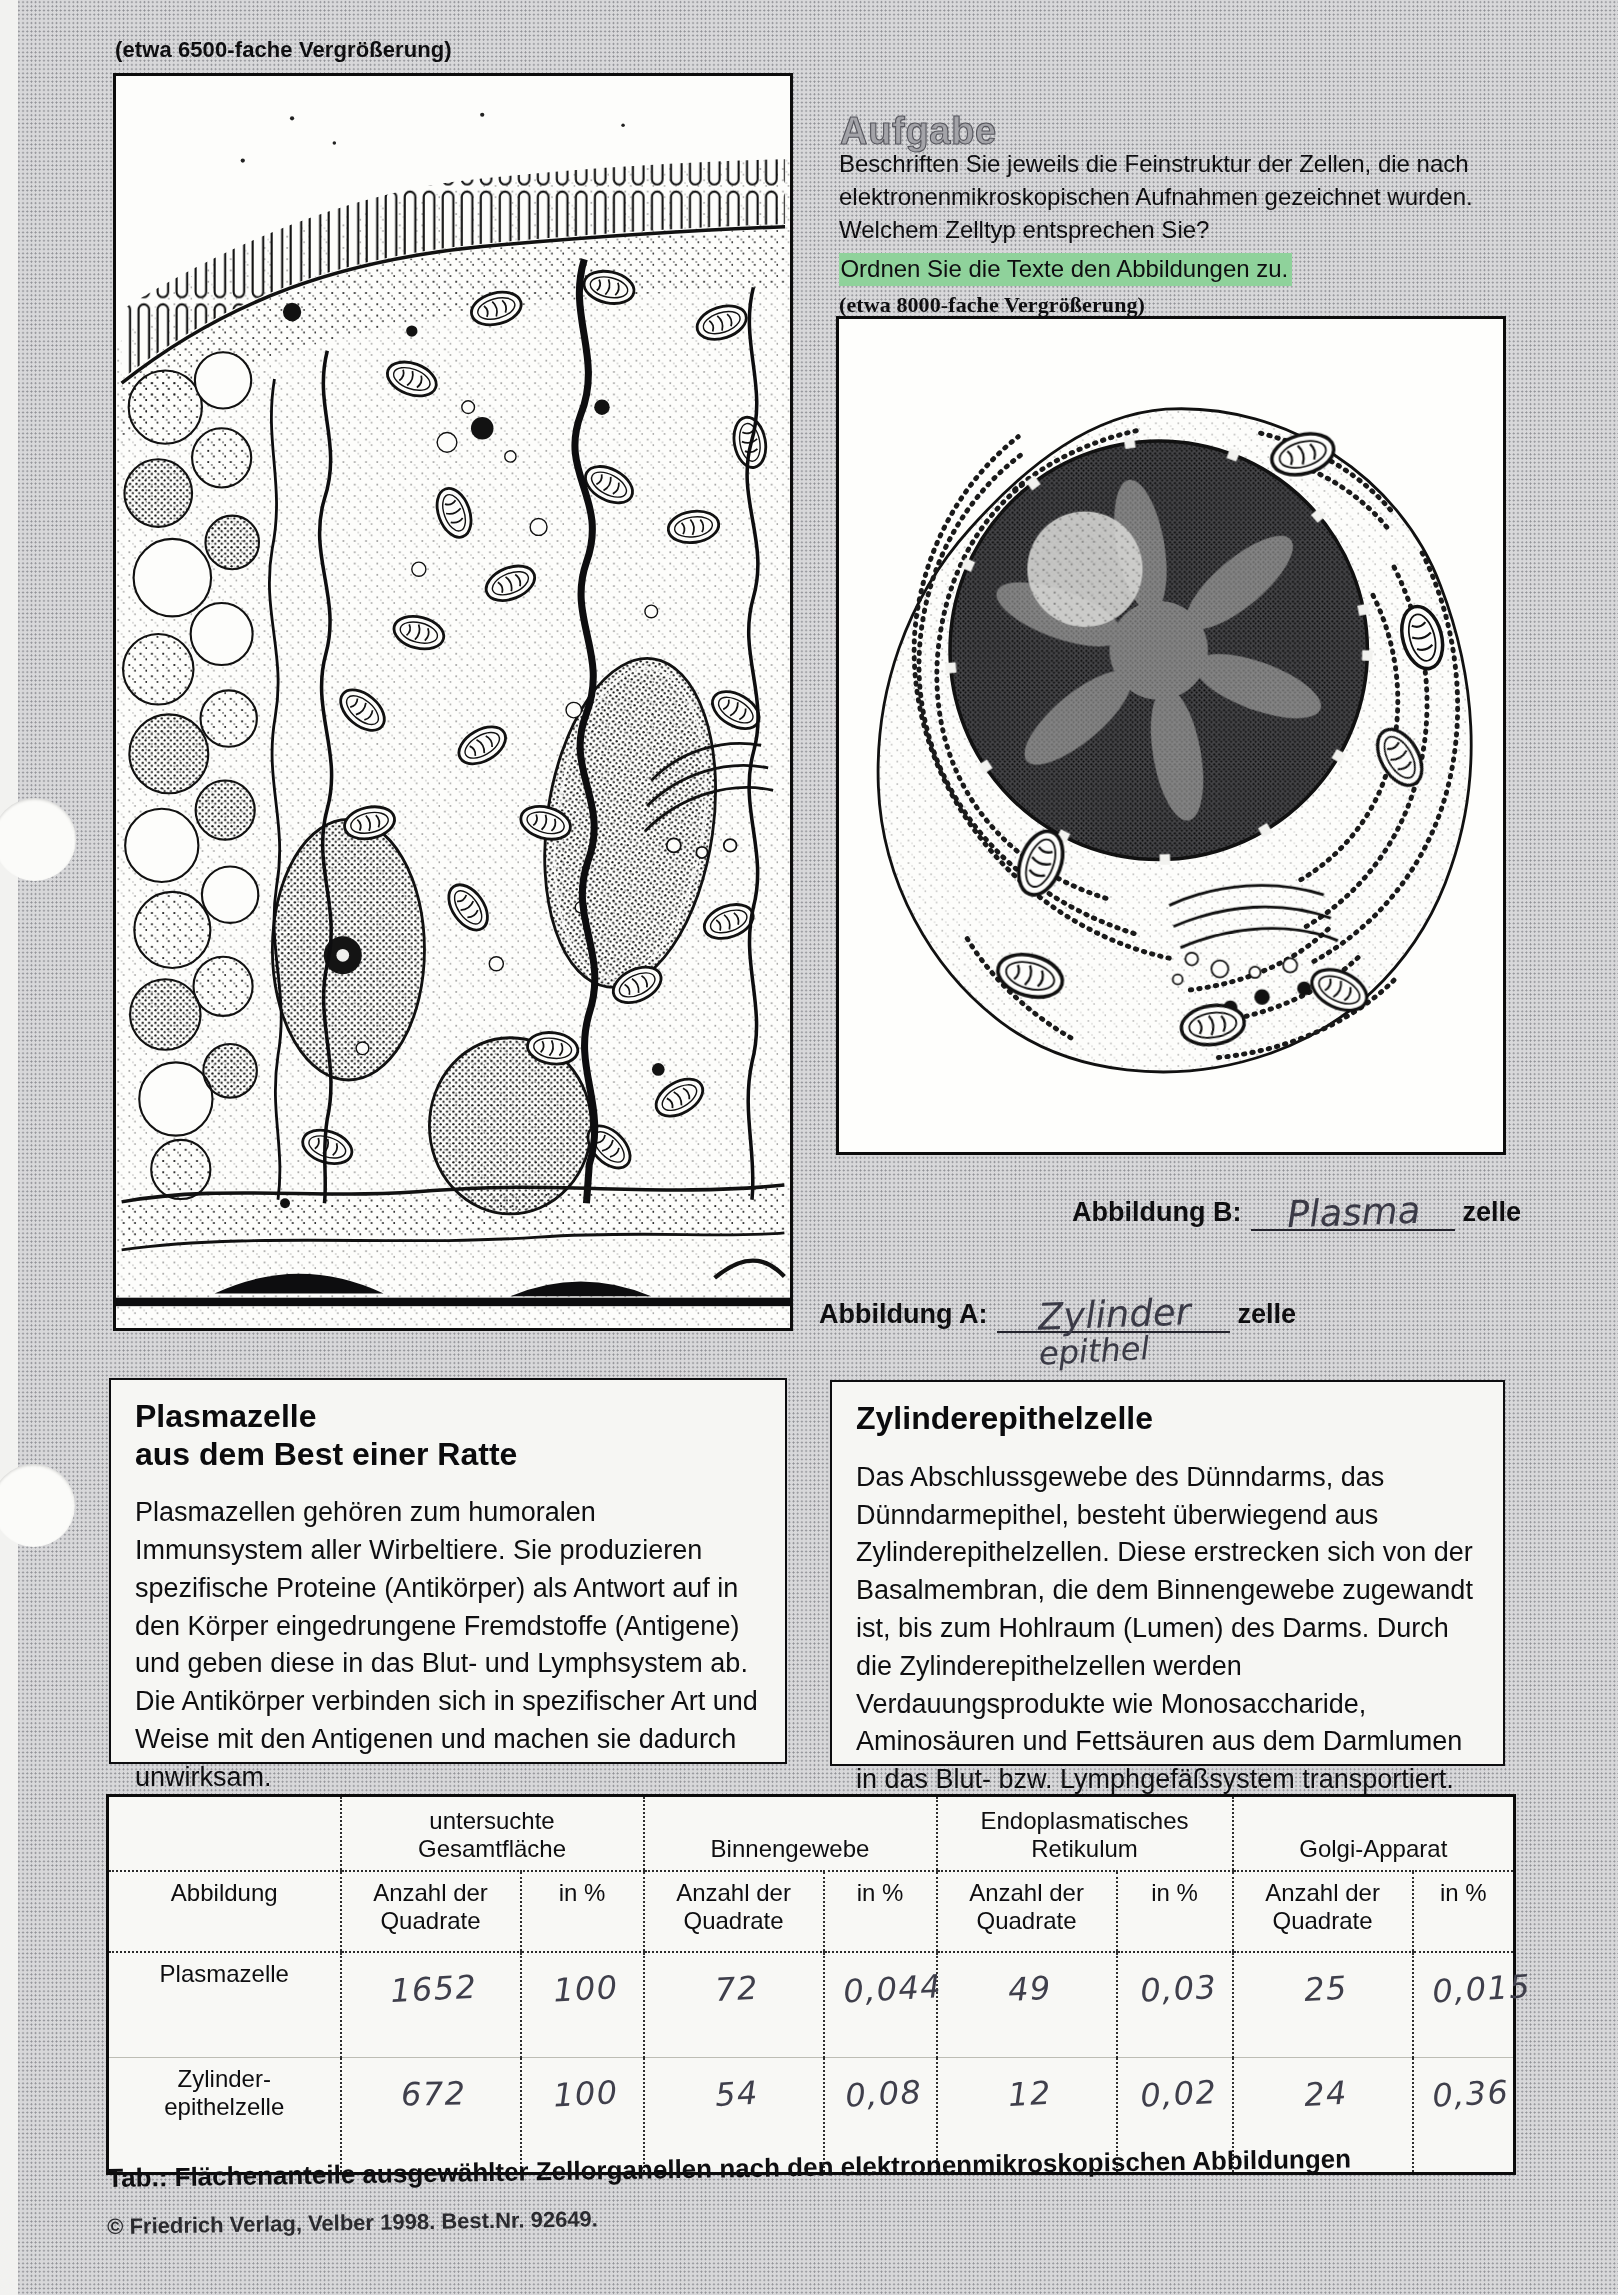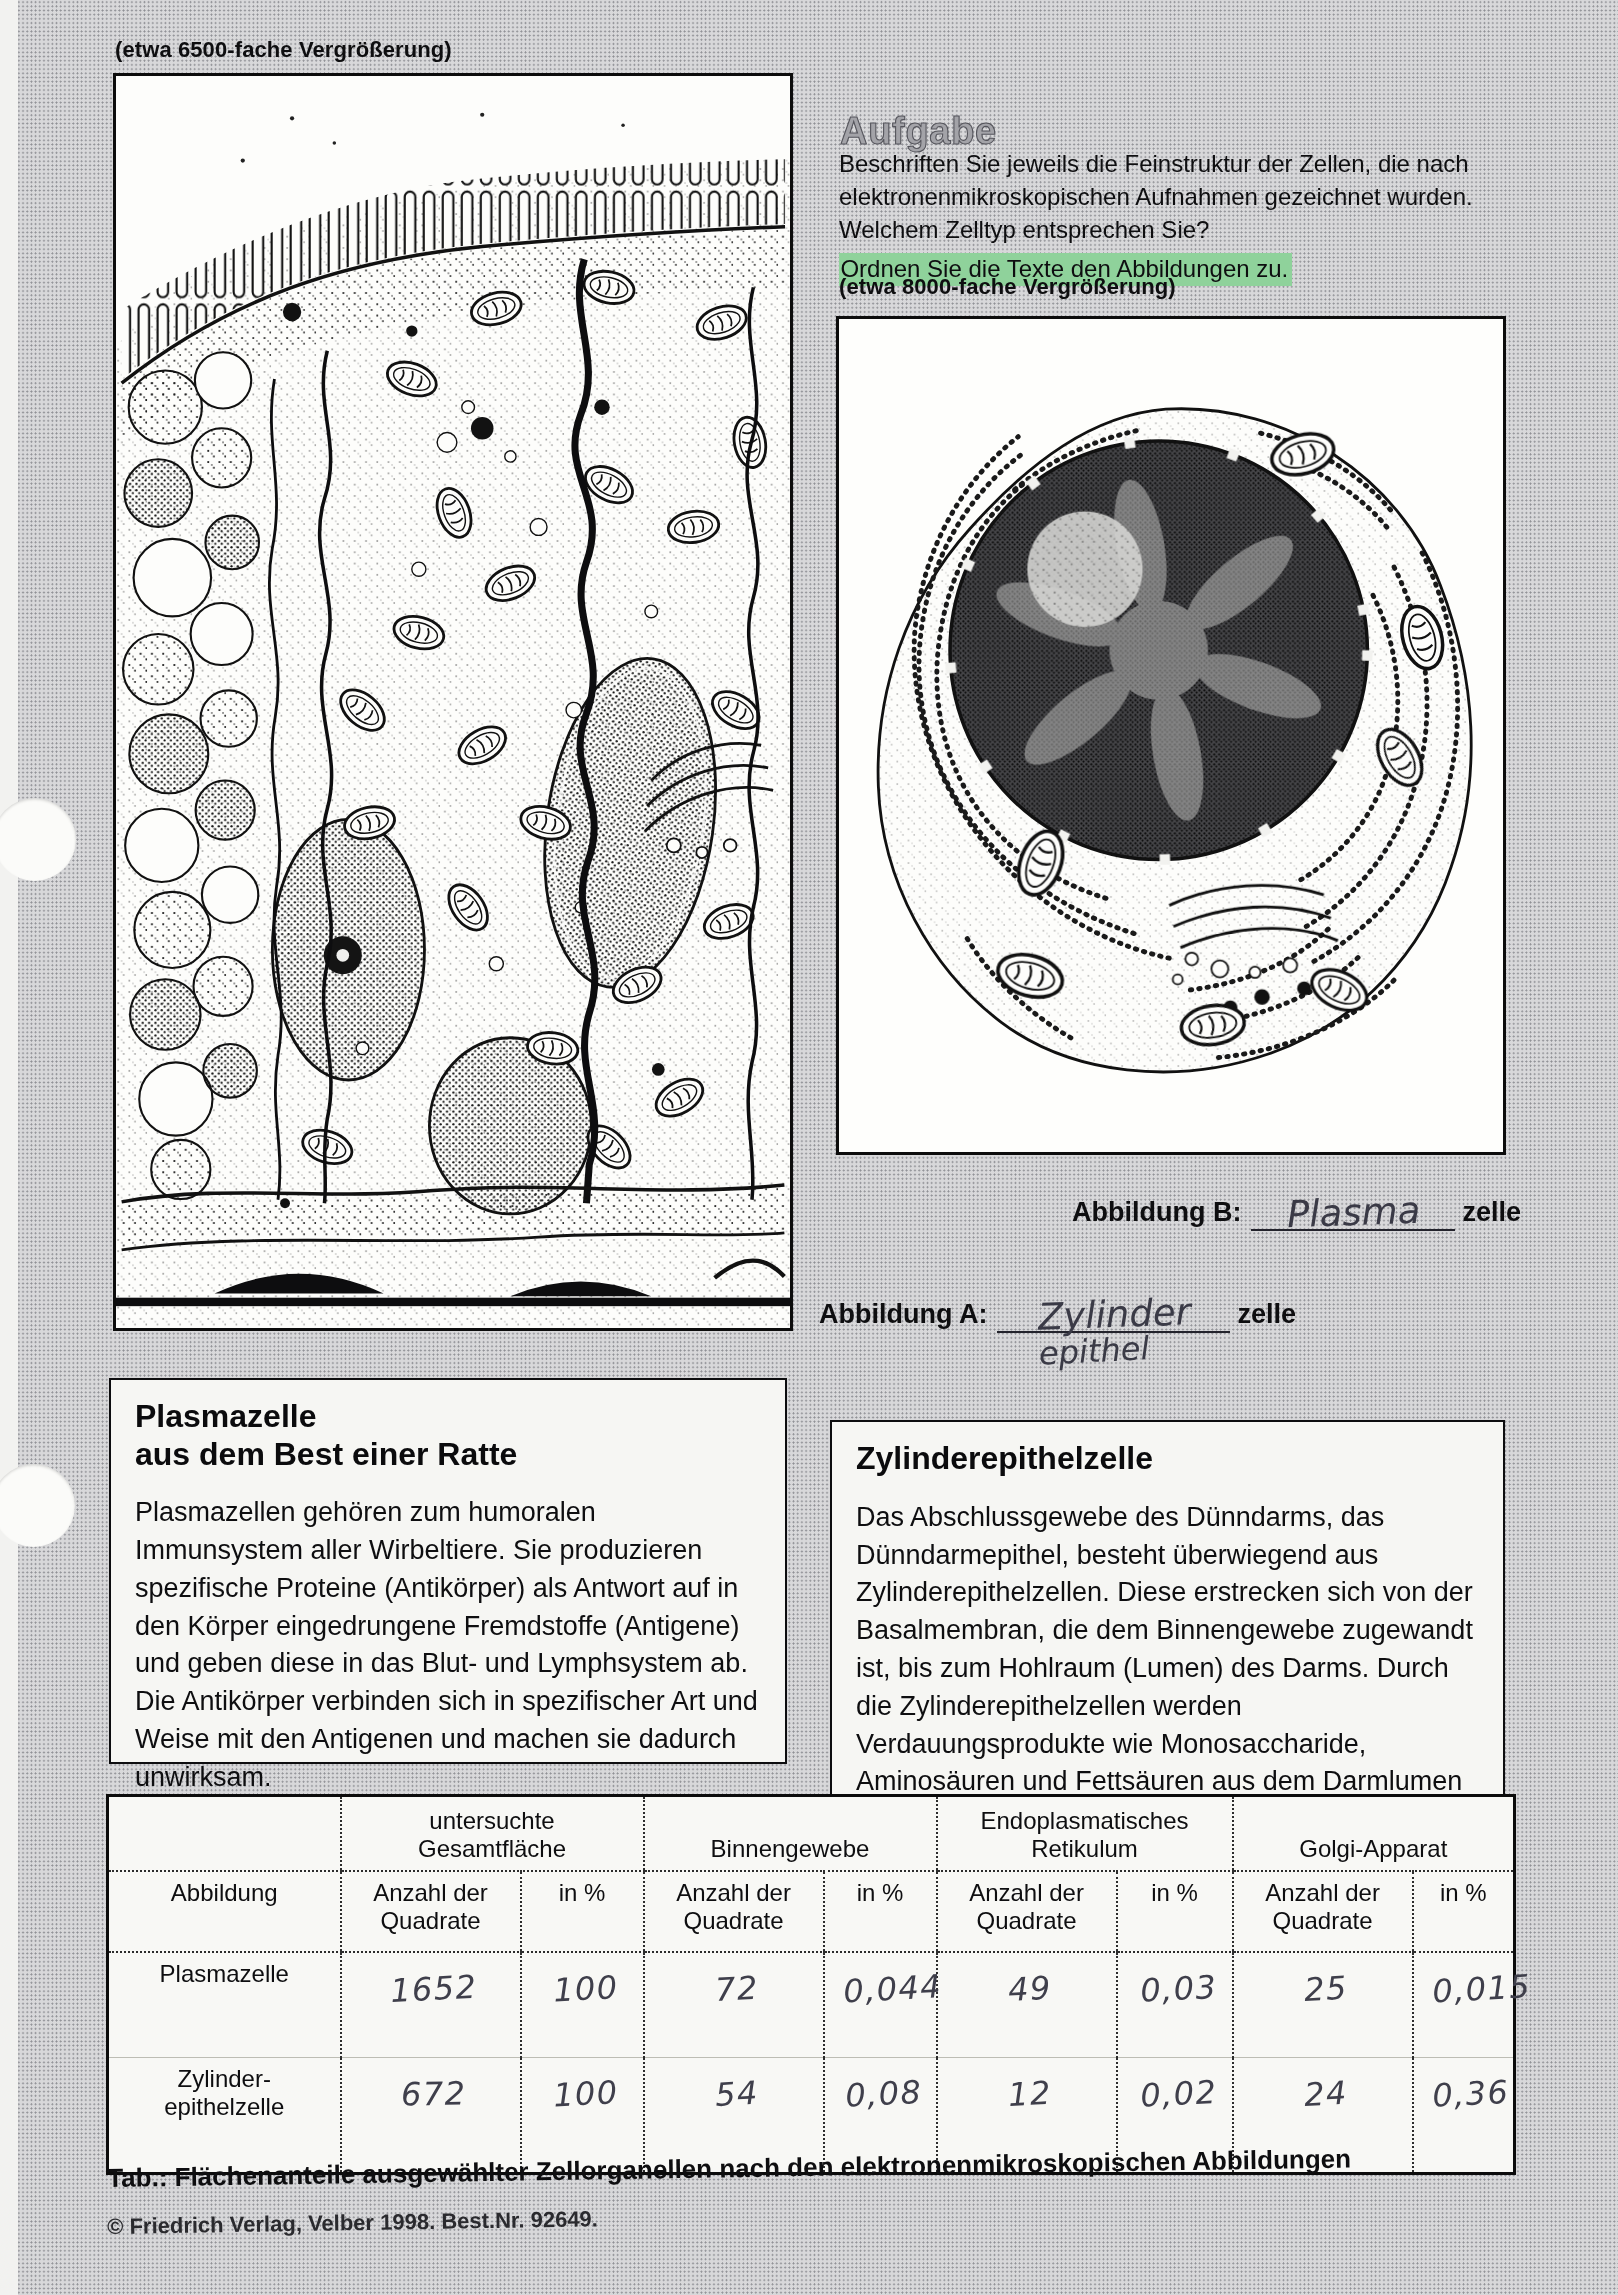--- a/index.html
+++ b/index.html
@@ -188,21 +188,21 @@
         <rect x="0" y="1734" width="957" height="12" fill="#0d0d0f"></rect>
         <path d="M850 1706 C900 1664 930 1684 949 1704" stroke="#111" stroke-width="6" fill="none"></path>
       </g>
     </svg>
   </div>
 
   <div class="task-heading" style="left:840px;top:83px;margin-top:27px;">Aufgabe</div>
   <div class="task-body" style="left:839px;top:147px;">Beschriften Sie jeweils die Feinstruktur der Zellen, die nach elektronenmikroskopischen Aufnahmen gezeichnet wurden. Welchem Zelltyp entsprechen Sie?</div>
   <div class="task-hl" style="left:839px;top:255px;"><span>Ordnen Sie die Texte den Abbildungen zu.</span></div>
 
-  <div class="small-label" style="left:839px;top:274px;">(etwa 8000-fache Vergrößerung)</div>
+  <div class="small-label" style="left:839px;top:292px;font-family:Liberation Serif, serif;">(etwa 8000-fache Vergrößerung)</div>
 
   <div class="figbox" style="left:836px;top:316px;width:670px;height:839px;">
     <svg viewBox="0 0 945 1182" preserveAspectRatio="none">
       <defs>
         <pattern id="denseB" width="7" height="7" patternUnits="userSpaceOnUse">
           <circle cx="2" cy="2" r="1.6" fill="#0e0e0e"></circle>
             <circle cx="5" cy="5" r="1.5" fill="#0e0e0e"></circle>
         </pattern>
       </defs>
       <rect width="945" height="1182" fill="#fefefc"></rect>
@@ -282,21 +282,21 @@
 
   <div class="caption-line" style="left:819px;top:1299px;">
     <span>Abbildung A:</span><span class="writein" style="min-width:233px;"><span class="hw">Zylinder</span><span class="hw hw-below">epithel</span></span><span>zelle</span>
   </div>
 
   <div class="textbox" style="left:109px;top:1378px;width:678px;height:386px;">
     <h2><span>Plasmazelle</span><br><span>aus dem Best einer Ratte</span></h2>
     <p>Plasmazellen gehören zum humoralen Immunsystem aller Wirbeltiere. Sie produzieren spezifische Proteine (Antikörper) als Antwort auf in den Körper eingedrungene Fremdstoffe (Antigene) und geben diese in das Blut- und Lymphsystem ab. Die Antikörper verbinden sich in spezifischer Art und Weise mit den Antigenen und machen sie dadurch unwirksam.</p>
   </div>
 
-  <div class="textbox" style="left:830px;top:1380px;width:675px;height:386px;margin-top:40px;">
+  <div class="textbox" style="left:830px;top:1380px;width:675px;height:386px;">
     <h2><span>Zylinderepithelzelle</span><br></h2>
     <p>Das Abschlussgewebe des Dünndarms, das Dünndarmepithel, besteht überwiegend aus Zylinderepithelzellen. Diese erstrecken sich von der Basalmembran, die dem Binnengewebe zugewandt ist, bis zum Hohlraum (Lumen) des Darms. Durch die Zylinderepithelzellen werden Verdauungsprodukte wie Monosaccharide, Aminosäuren und Fettsäuren aus dem Darmlumen in das Blut- bzw. Lymphgefäßsystem transportiert.</p>
   </div>
 
   <table class="wtable" style="left:106px;top:1794px;width:1406px;">
     <colgroup>
       <col style="width:233px">
         <col style="width:180px">
         <col style="width:123px">
         <col style="width:180px">

